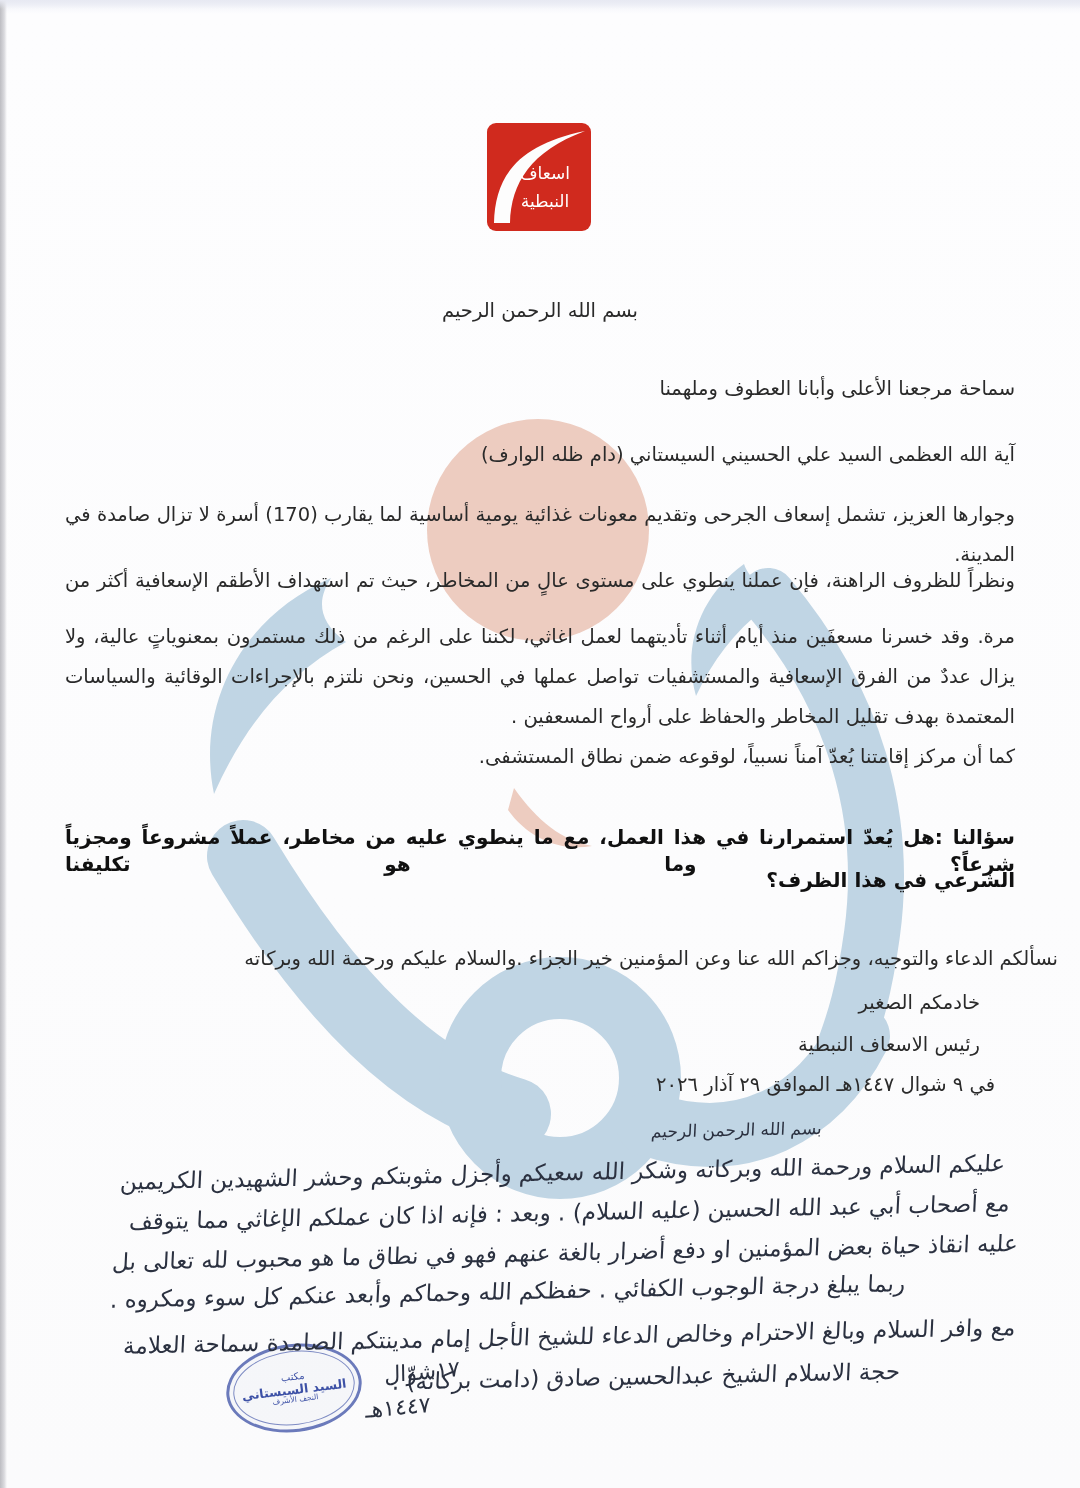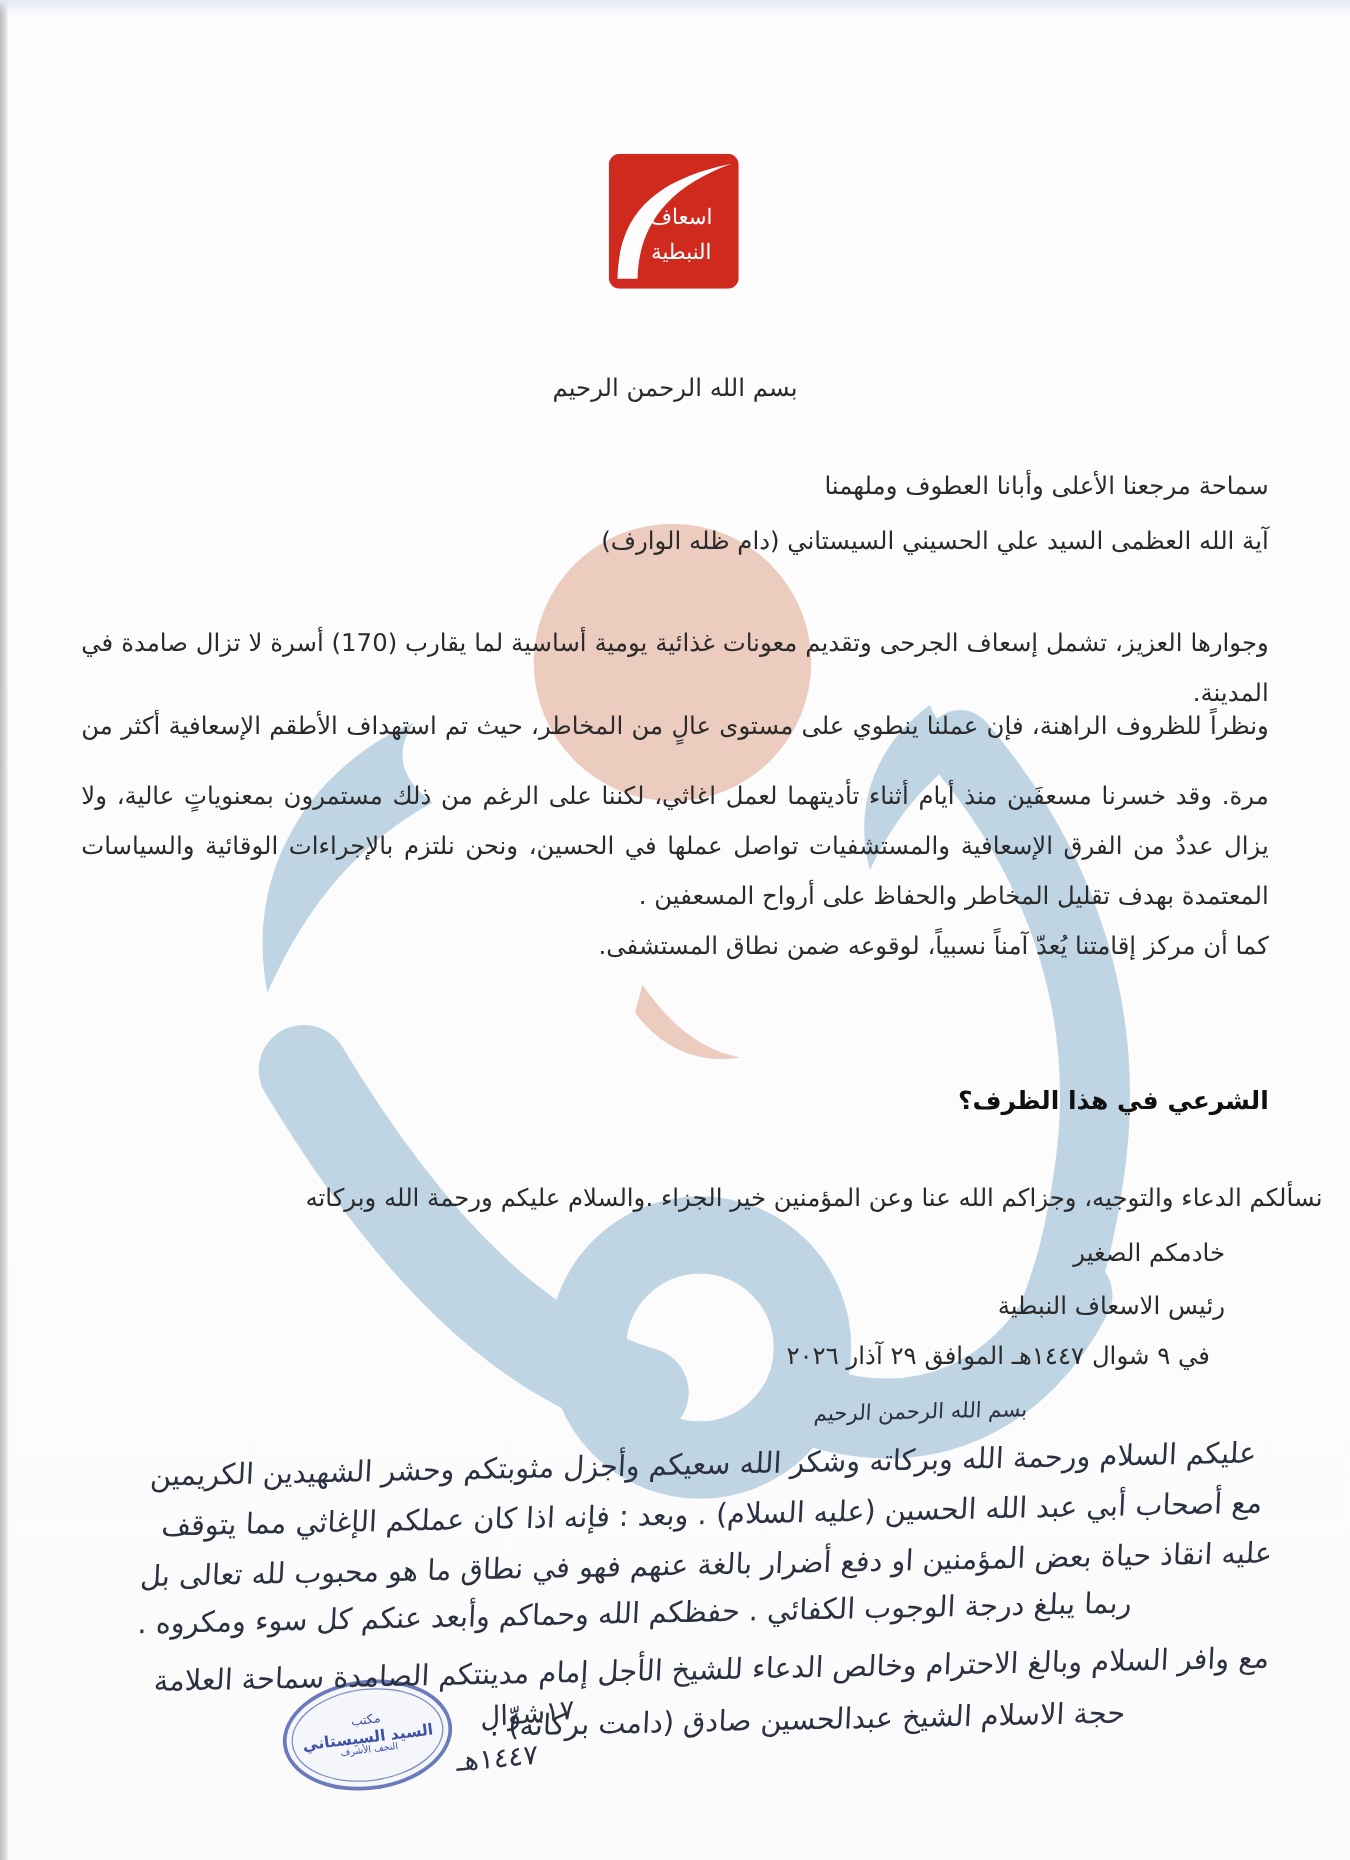--- a/index.html
+++ b/index.html
@@ -63,38 +63,39 @@
   <svg class="logo" width="104" height="108" viewBox="0 0 104 108">
     <rect width="104" height="108" rx="9" fill="#d02a1e"></rect>
     <path d="M 7 100 C 8 54 30 22 98 8 C 44 28 24 60 23 100 Z" fill="#fdfdfd"></path>
     <text x="58" y="56" text-anchor="middle" font-size="17" fill="#ffffff" style="letter-spacing:-1px" direction="rtl">اسعاف</text>
     <text x="58" y="84" text-anchor="middle" font-size="17" fill="#ffffff" style="letter-spacing:-1px" direction="rtl">النبطية</text>
   </svg>
 
   <div class="tl center" style="top:298px">بسم الله الرحمن الرحيم</div>
 
   <div class="tl rt" style="top:376px">سماحة مرجعنا الأعلى وأبانا العطوف وملهمنا</div>
-  <div class="tl rt" style="top:420px">آية الله العظمى السيد علي الحسيني السيستاني (دام ظله الوارف)</div>
+  <div class="tl rt" style="top:442px">آية الله العظمى السيد علي الحسيني السيستاني (دام ظله الوارف)</div>
 
   <div class="tl just" style="top:502px">وجوارها العزيز، تشمل إسعاف الجرحى وتقديم معونات غذائية يومية أساسية لما يقارب (170) أسرة لا تزال صامدة في</div>
   <div class="tl rt" style="top:542px">المدينة.</div>
 
   <div class="tl just" style="top:568px">ونظراً للظروف الراهنة، فإن عملنا ينطوي على مستوى عالٍ من المخاطر، حيث تم استهداف الأطقم الإسعافية أكثر من</div>
   <div class="tl just" style="top:624px">مرة. وقد خسرنا مسعفَين منذ أيام أثناء تأديتهما لعمل اغاثي، لكننا على الرغم من ذلك مستمرون بمعنوياتٍ عالية، ولا</div>
   <div class="tl just" style="top:664px">يزال عددٌ من الفرق الإسعافية والمستشفيات تواصل عملها في الحسين، ونحن نلتزم بالإجراءات الوقائية والسياسات</div>
   <div class="tl rt" style="top:704px">المعتمدة بهدف تقليل المخاطر والحفاظ على أرواح المسعفين .</div>
 
   <div class="tl rt" style="top:744px">كما أن مركز إقامتنا يُعدّ آمناً نسبياً، لوقوعه ضمن نطاق المستشفى.</div>
 
+  <div class="tl just b" style="top:824px">سؤالنا :هل يُعدّ استمرارنا في هذا العمل، مع ما ينطوي عليه من مخاطر، عملاً مشروعاً ومجزياً شرعاً؟ وما هو تكليفنا</div>
   <div class="tl rt b" style="top:867px">الشرعي في هذا الظرف؟</div>
 
   <div class="tl rt nw" style="top:946px;right:22px">نسألكم الدعاء والتوجيه، وجزاكم الله عنا وعن المؤمنين خير الجزاء .والسلام عليكم ورحمة الله وبركاته</div>
   <div class="tl rt nw" style="top:990px;right:100px">خادمكم الصغير</div>
   <div class="tl rt nw" style="top:1032px;right:100px">رئيس الاسعاف النبطية</div>
-  <div class="tl rt nw" style="top:1072px;right:112px">في ٩ شوال ١٤٤٧هـ الموافق ٢٩ آذار ٢٠٢٦</div>
+  <div class="tl rt nw" style="top:1072px;right:85px">في ٩ شوال ١٤٤٧هـ الموافق ٢٩ آذار ٢٠٢٦</div>
 
   <div class="hw bsml" style="top:1118px;right:258px">بسم الله الرحمن الرحيم</div>
   <div class="hw" style="top:1150px;right:75px">عليكم السلام ورحمة الله وبركاته  وشكر الله سعيكم وأجزل مثوبتكم وحشر الشهيدين الكريمين</div>
   <div class="hw" style="top:1190px;right:70px">مع أصحاب أبي عبد الله الحسين (عليه السلام) .  وبعد : فإنه اذا كان عملكم الإغاثي مما يتوقف</div>
   <div class="hw" style="top:1230px;right:62px">عليه انقاذ حياة بعض المؤمنين او دفع أضرار بالغة عنهم فهو في نطاق ما هو محبوب لله تعالى بل</div>
   <div class="hw" style="top:1270px;right:175px">ربما يبلغ درجة الوجوب الكفائي .  حفظكم الله وحماكم وأبعد عنكم كل سوء ومكروه .</div>
   <div class="hw" style="top:1314px;right:65px">مع وافر السلام وبالغ الاحترام وخالص الدعاء للشيخ الأجل إمام مدينتكم الصامدة سماحة العلامة</div>
   <div class="hw" style="top:1358px;right:180px">حجة الاسلام الشيخ عبدالحسين صادق (دامت بركاته) .</div>
 
   <div class="hw dt" style="top:1356px;right:620px">١٧شوّال</div>

